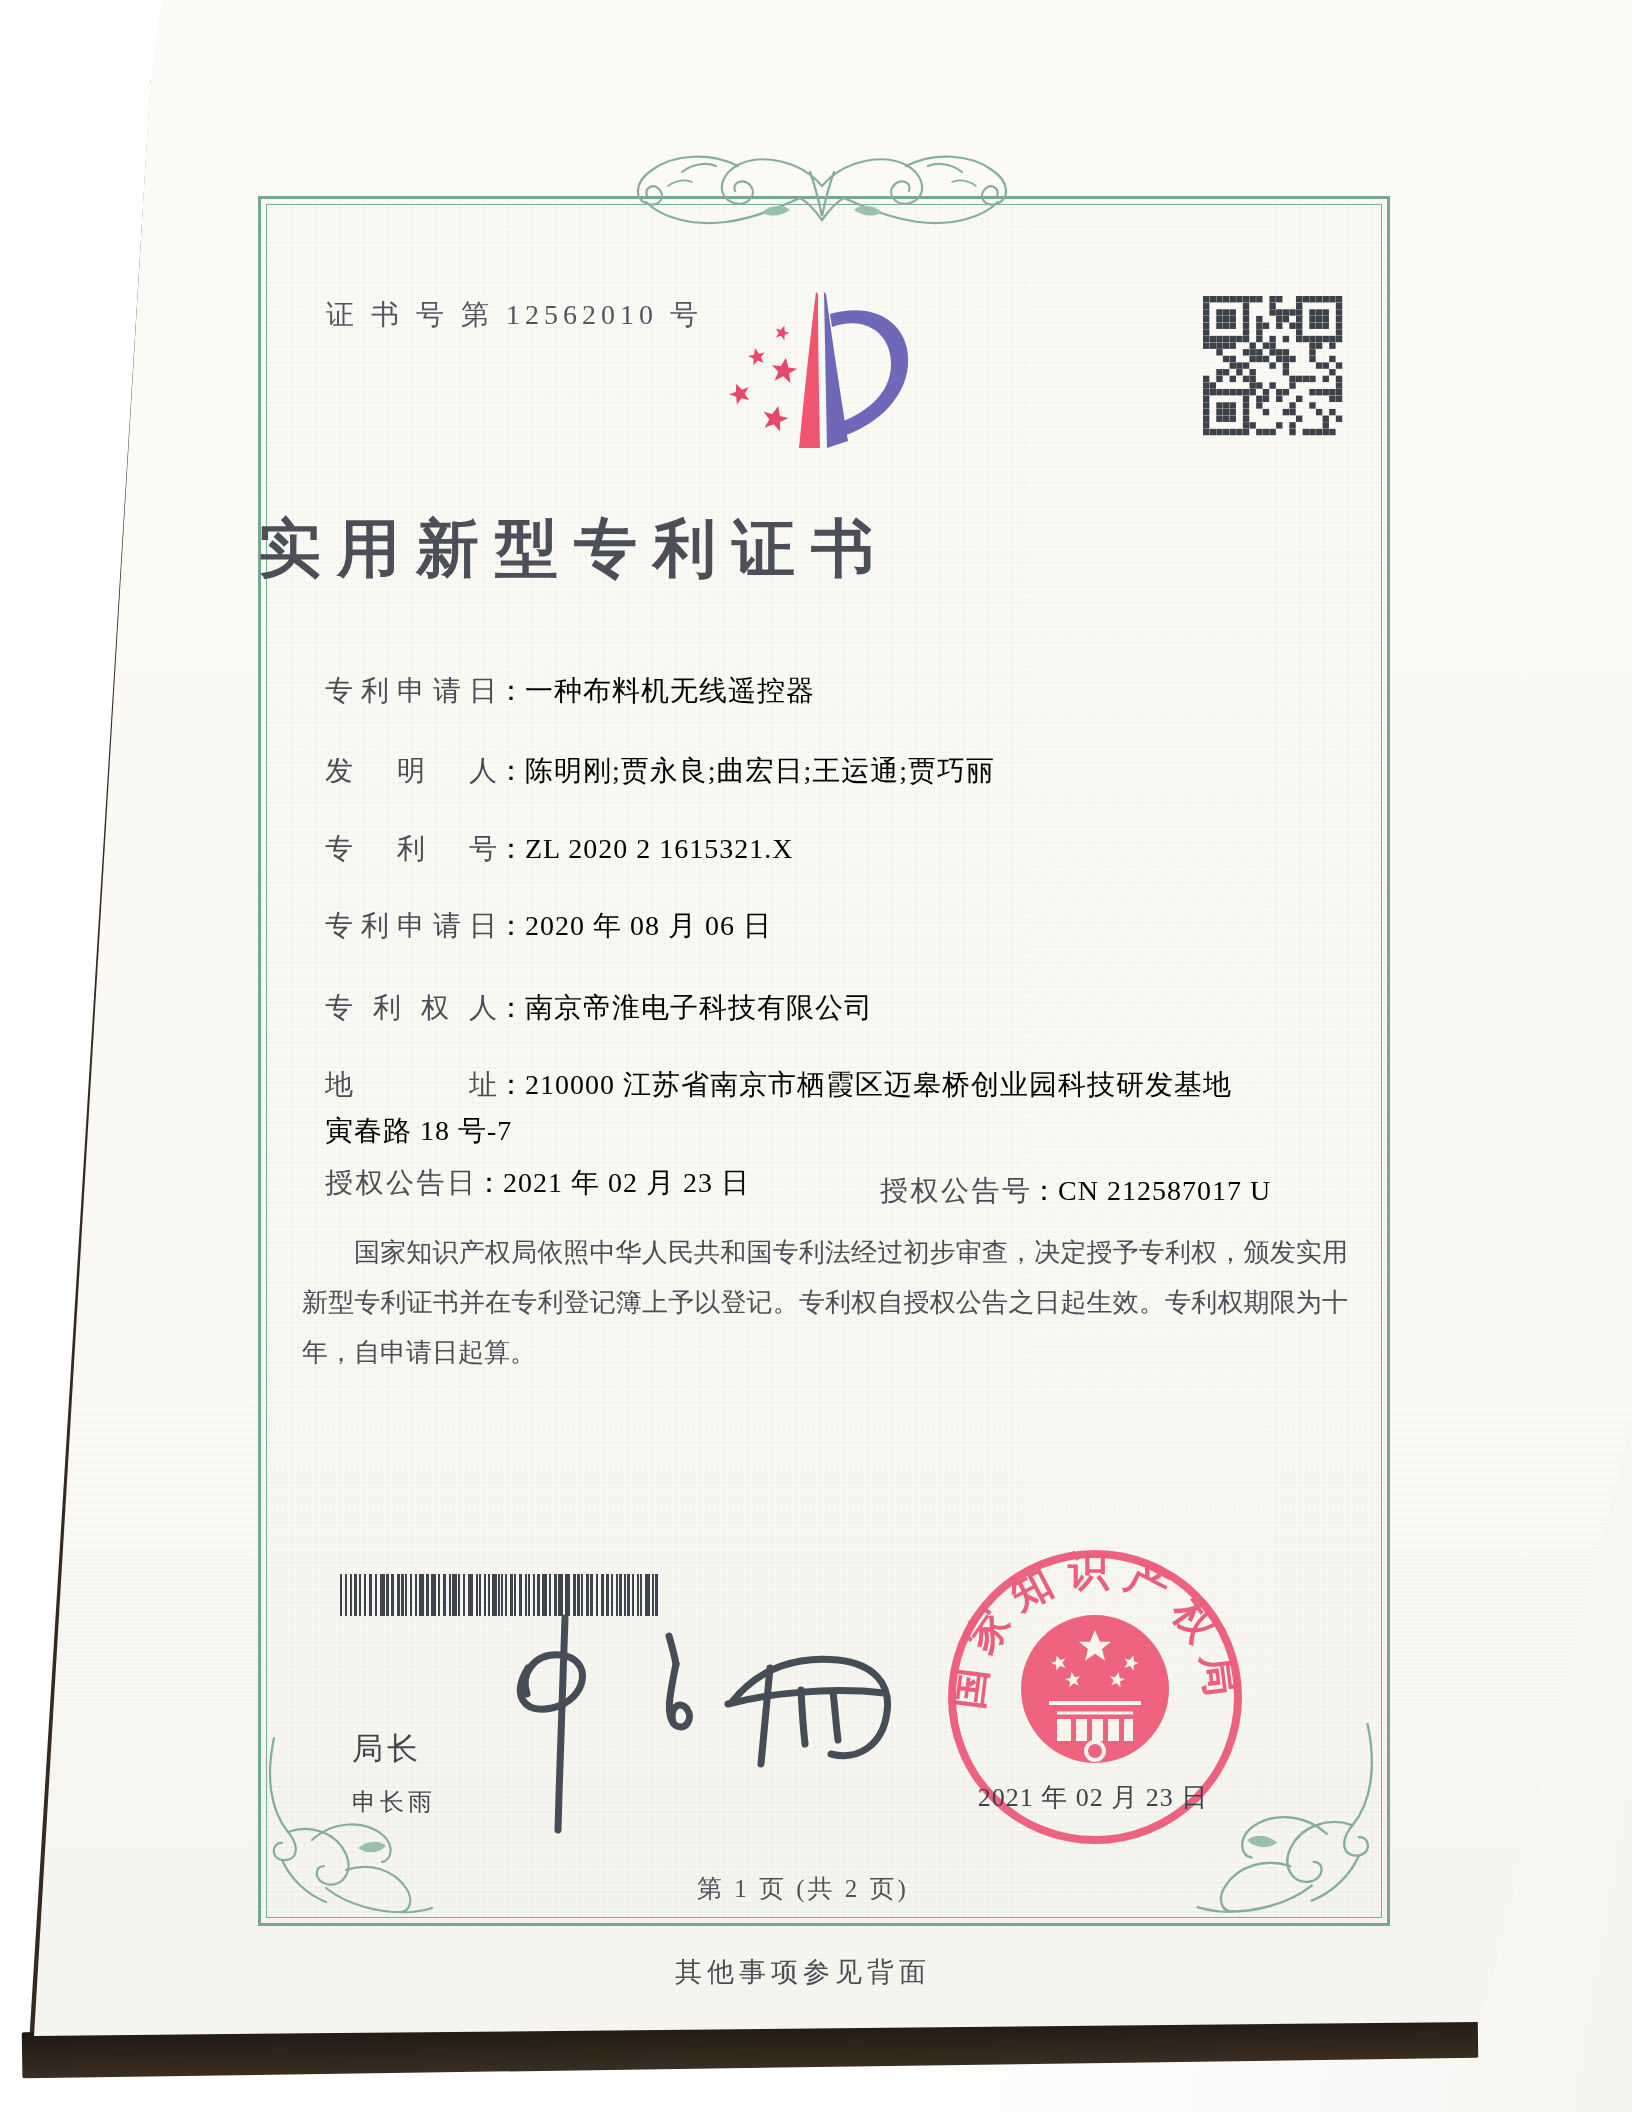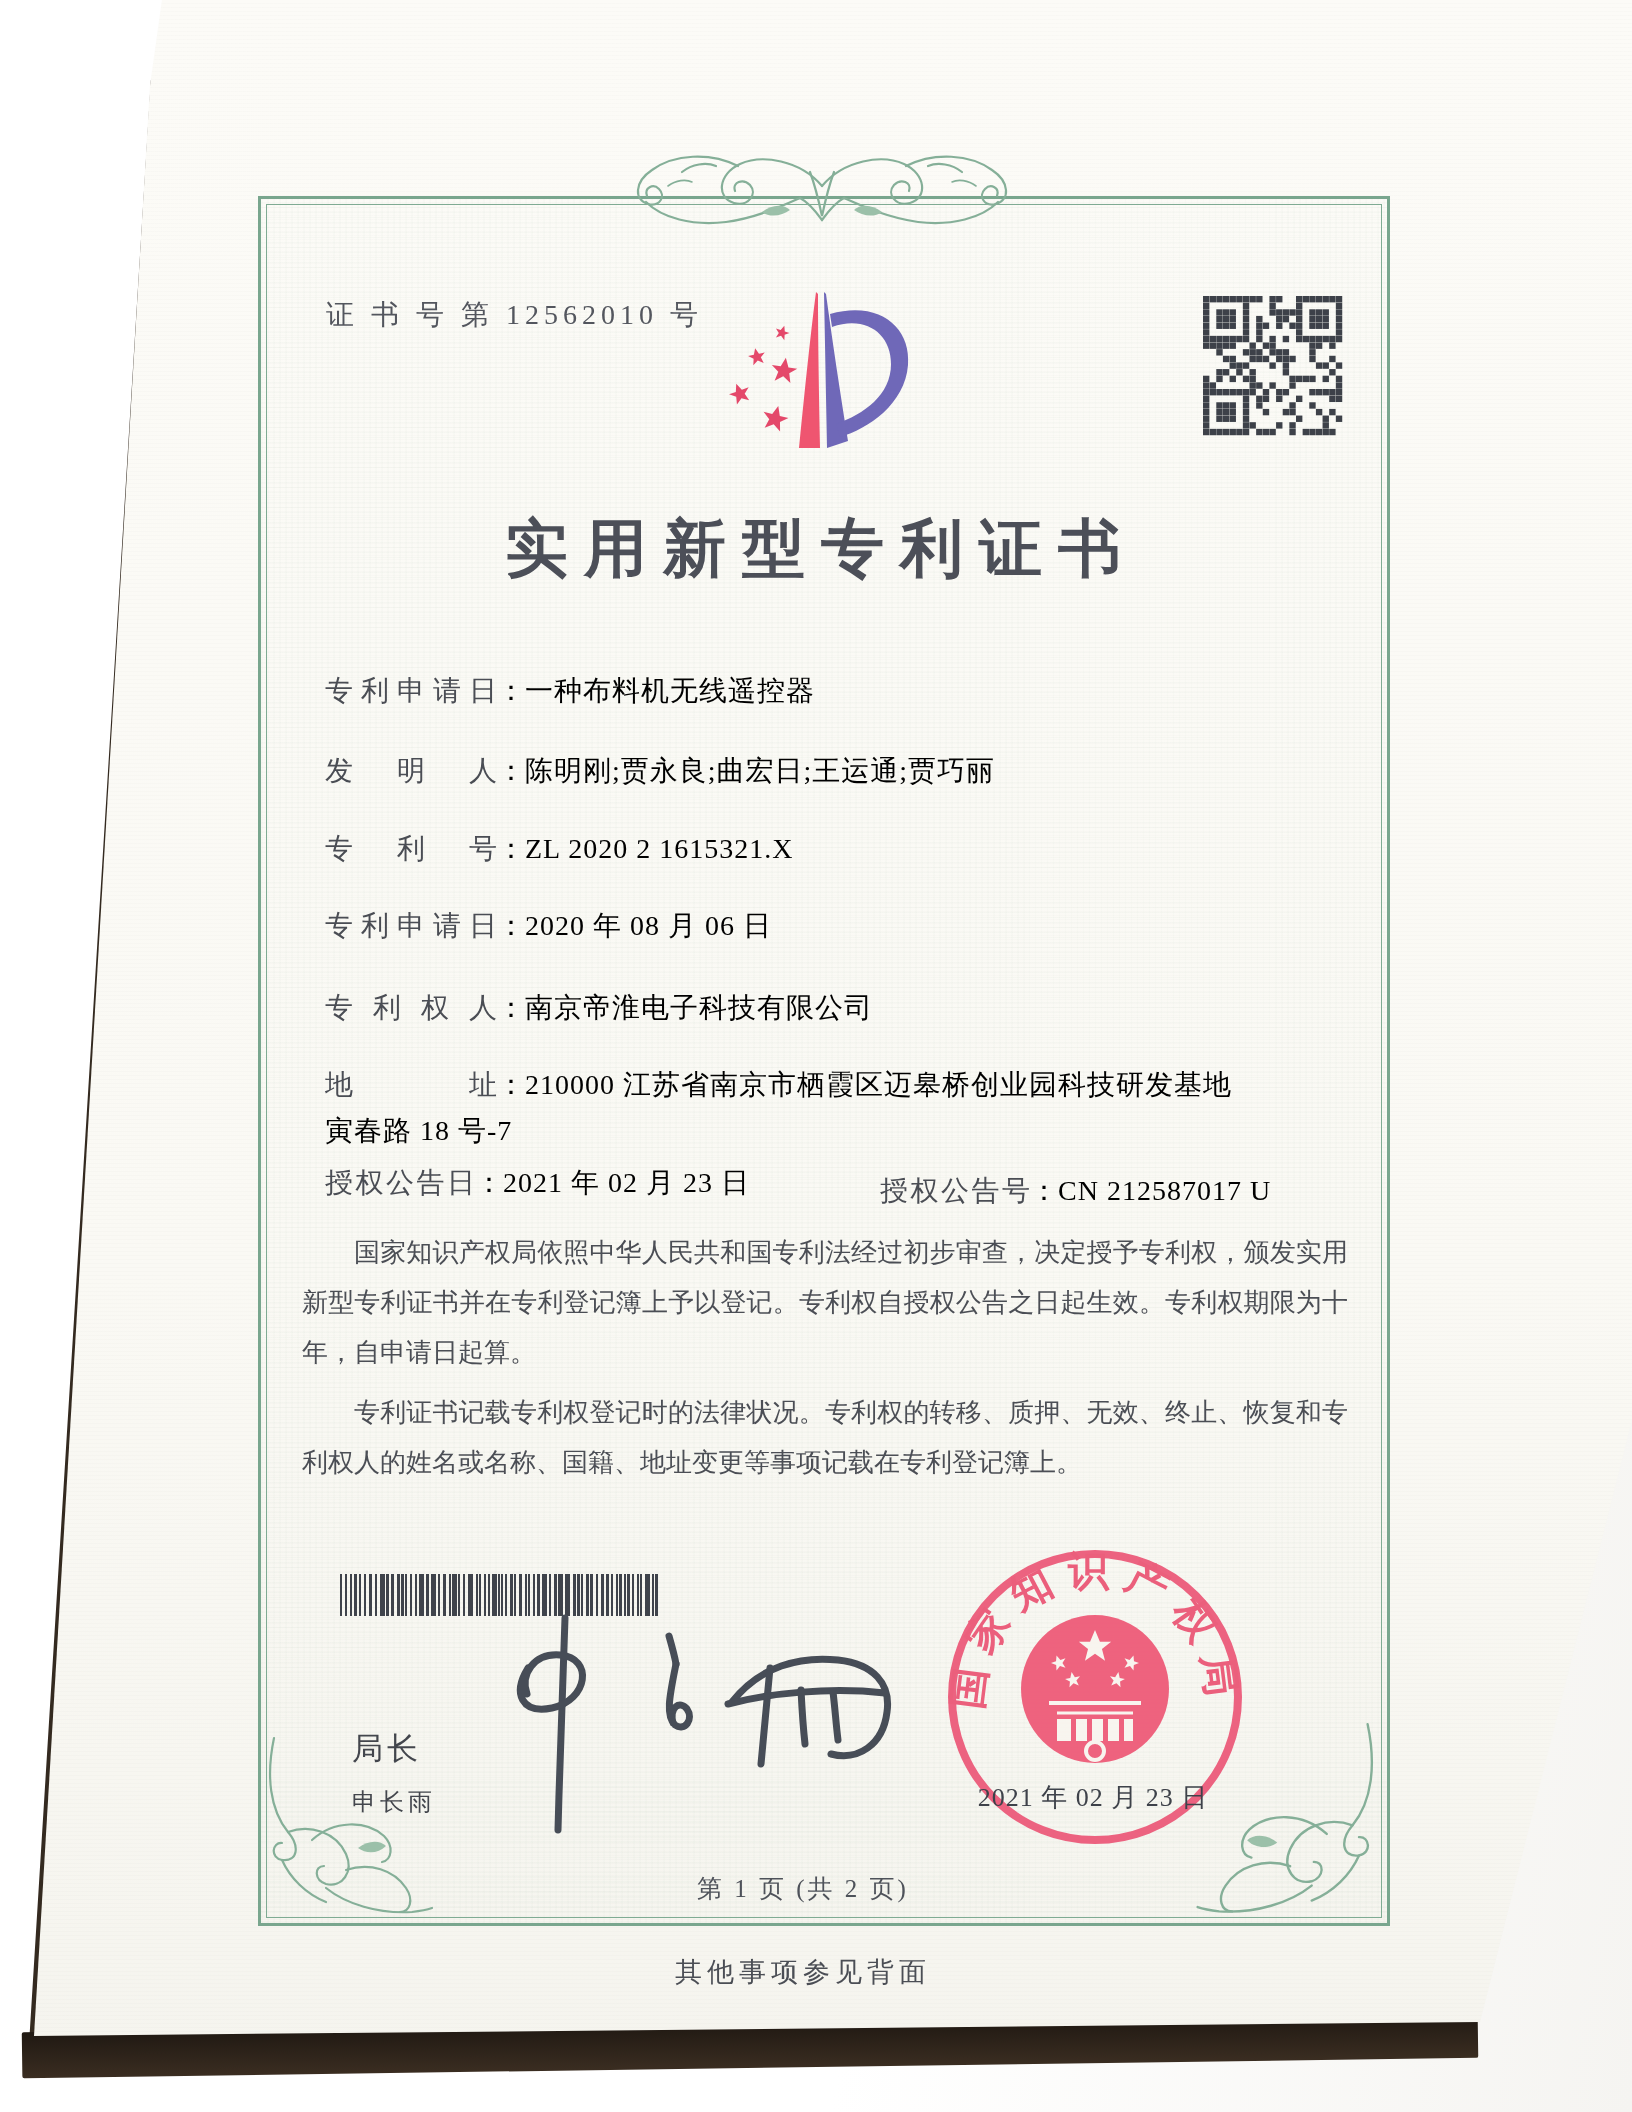--- a/index.html
+++ b/index.html
@@ -35,21 +35,21 @@
       repeating-linear-gradient(0deg,rgba(150,185,160,0.055) 0 1.5px,transparent 1.5px 5px),
       repeating-linear-gradient(90deg,rgba(150,185,160,0.035) 0 1.5px,transparent 1.5px 6px);
   }
   .frame-inner{
     position:absolute;left:5px;top:5px;right:5px;bottom:5px;
     border:1.5px solid #7fab93;
   }
   .content{z-index:3;color:#4b4e55;}
   .cert-no{left:308px;top:296px;font-size:28px;letter-spacing:5px;color:#53565e;z-index:3;margin-left:18px;}
   .title{
-    left:258px;top:506px;width:1126px;text-align:center;font-size:63px;font-weight:bold;
+    left:258px;top:506px;width:1126px;font-size:63px;font-weight:bold;
     letter-spacing:16px;color:#4c4f58;z-index:3;
   }
   .frow{left:325px;width:1030px;font-size:28px;z-index:3;line-height:46px;}
   .flabel{display:inline-block;width:172px;text-align:justify;text-align-last:justify;vertical-align:top;color:#4a4d54;}
   .colon{vertical-align:top;}
   .fvalue{vertical-align:top;letter-spacing:1px;}
   .grant2{position:absolute;left:555px;top:8px;}
   .paras{left:302px;top:1228px;width:1046px;font-size:26px;line-height:50px;
     text-align:justify;color:#4b4e55;z-index:3;}
   .paras p{margin:0 0 10px 0;text-indent:52px;}
@@ -382,21 +382,20 @@
 </div>
 <div class="abs frow" style="top:1160px">
   <span class="flabel" style="width:150px">授权公告日</span><span class="colon">：</span><span class="fvalue">2021 年 02 月 23 日</span>
   <span class="grant2">
     <span class="flabel" style="width:150px">授权公告号</span><span class="colon">：</span><span class="fvalue">CN 212587017 U</span>
   </span>
 </div>
 
 <div class="abs paras">
   <p>国家知识产权局依照中华人民共和国专利法经过初步审查，决定授予专利权，颁发实用新型专利证书并在专利登记簿上予以登记。专利权自授权公告之日起生效。专利权期限为十年，自申请日起算。</p>
-  <p>专利证书记载专利权登记时的法律状况。专利权的转移、质押、无效、终止、恢复和专利权人的姓名或名称、国籍、地址变更等事项记载在专利登记簿上。</p>
 </div>
 
 <svg class="abs" style="left:338px;top:1574px;z-index:3;" width="330" height="44" viewBox="0 0 330 44">
   <g id="bcg" fill="#3f434b">
       <rect x="2" y="0" width="2" height="42"></rect>
       <rect x="7" y="0" width="2" height="42"></rect>
       <rect x="12" y="0" width="2" height="42"></rect>
       <rect x="16" y="0" width="3" height="42"></rect>
       <rect x="21" y="0" width="2" height="42"></rect>
       <rect x="26" y="0" width="2" height="42"></rect>

